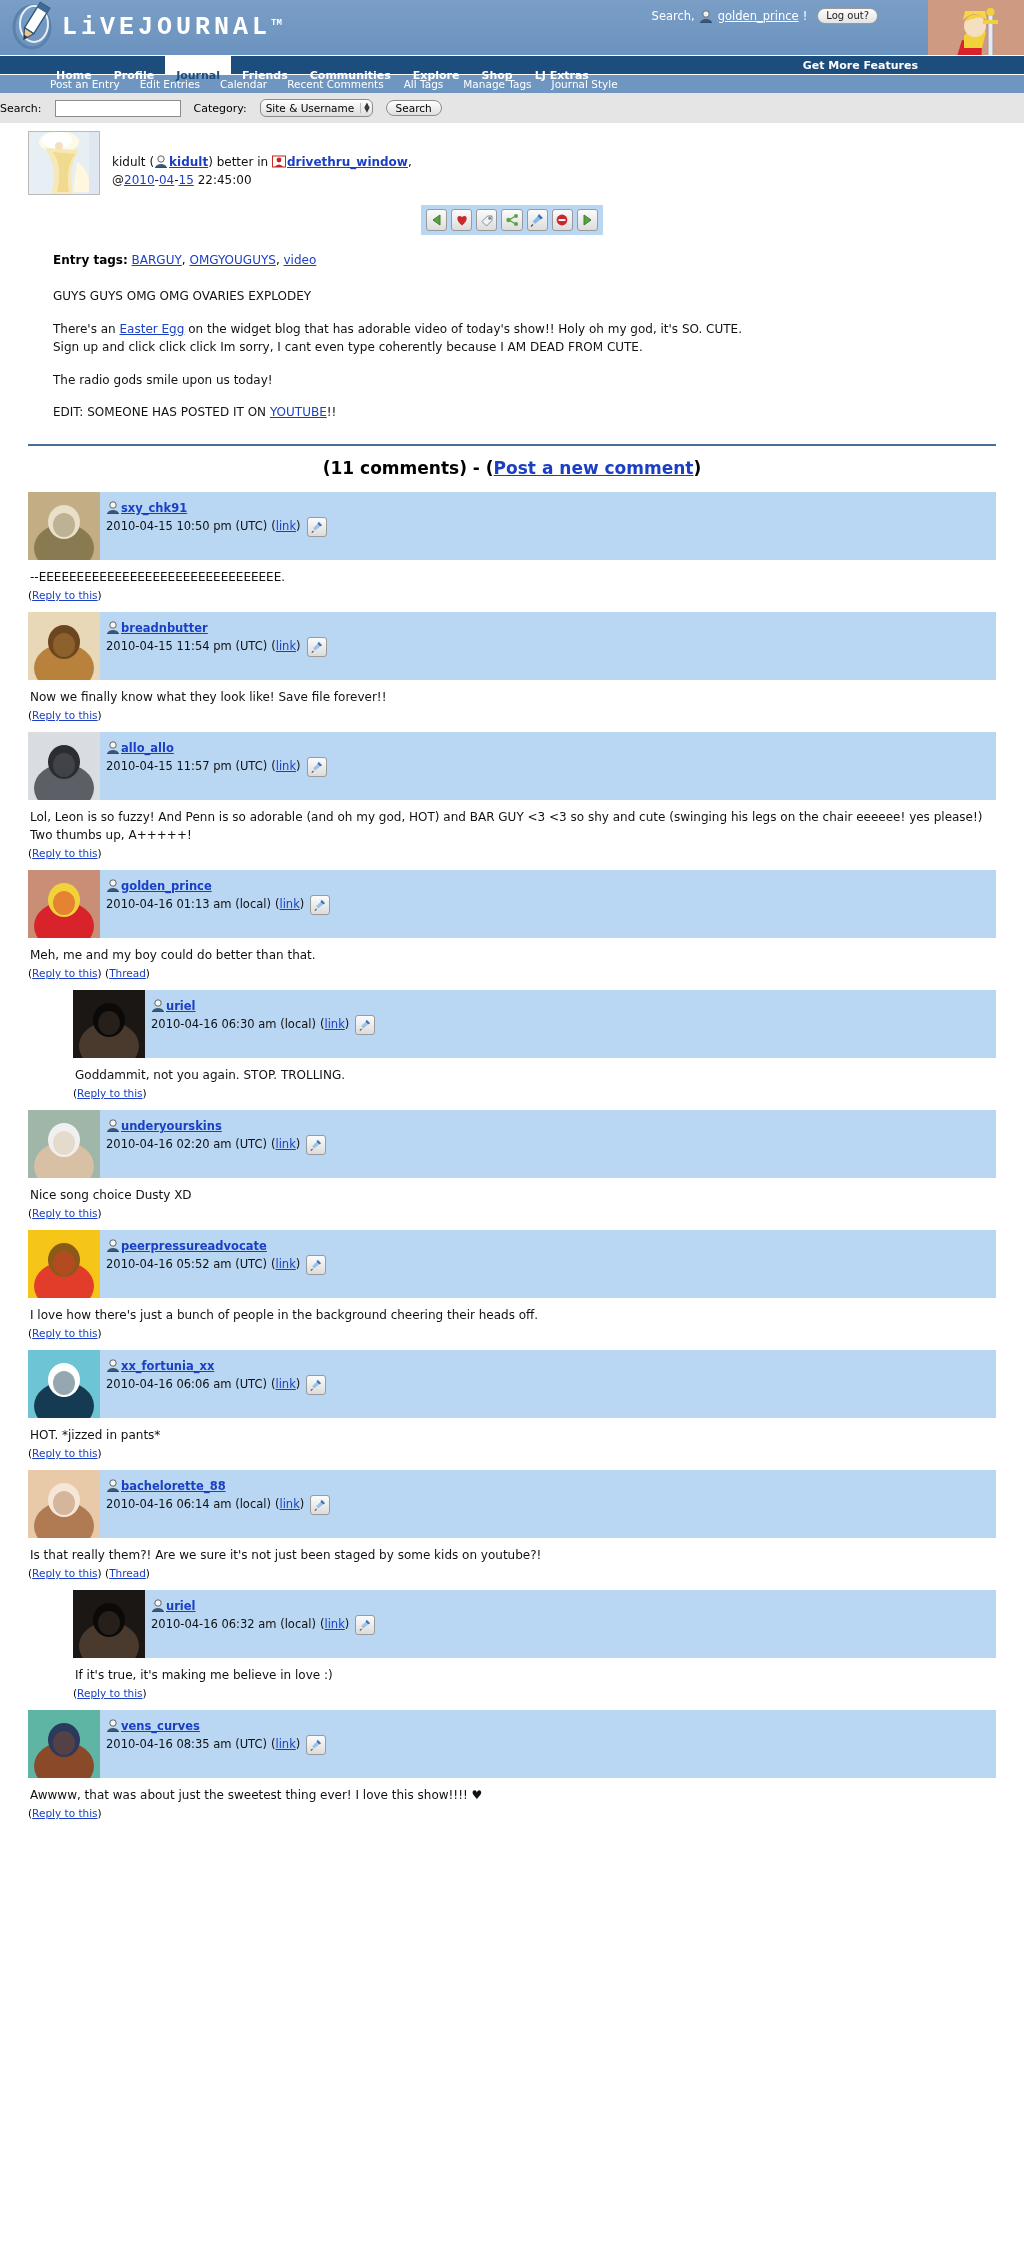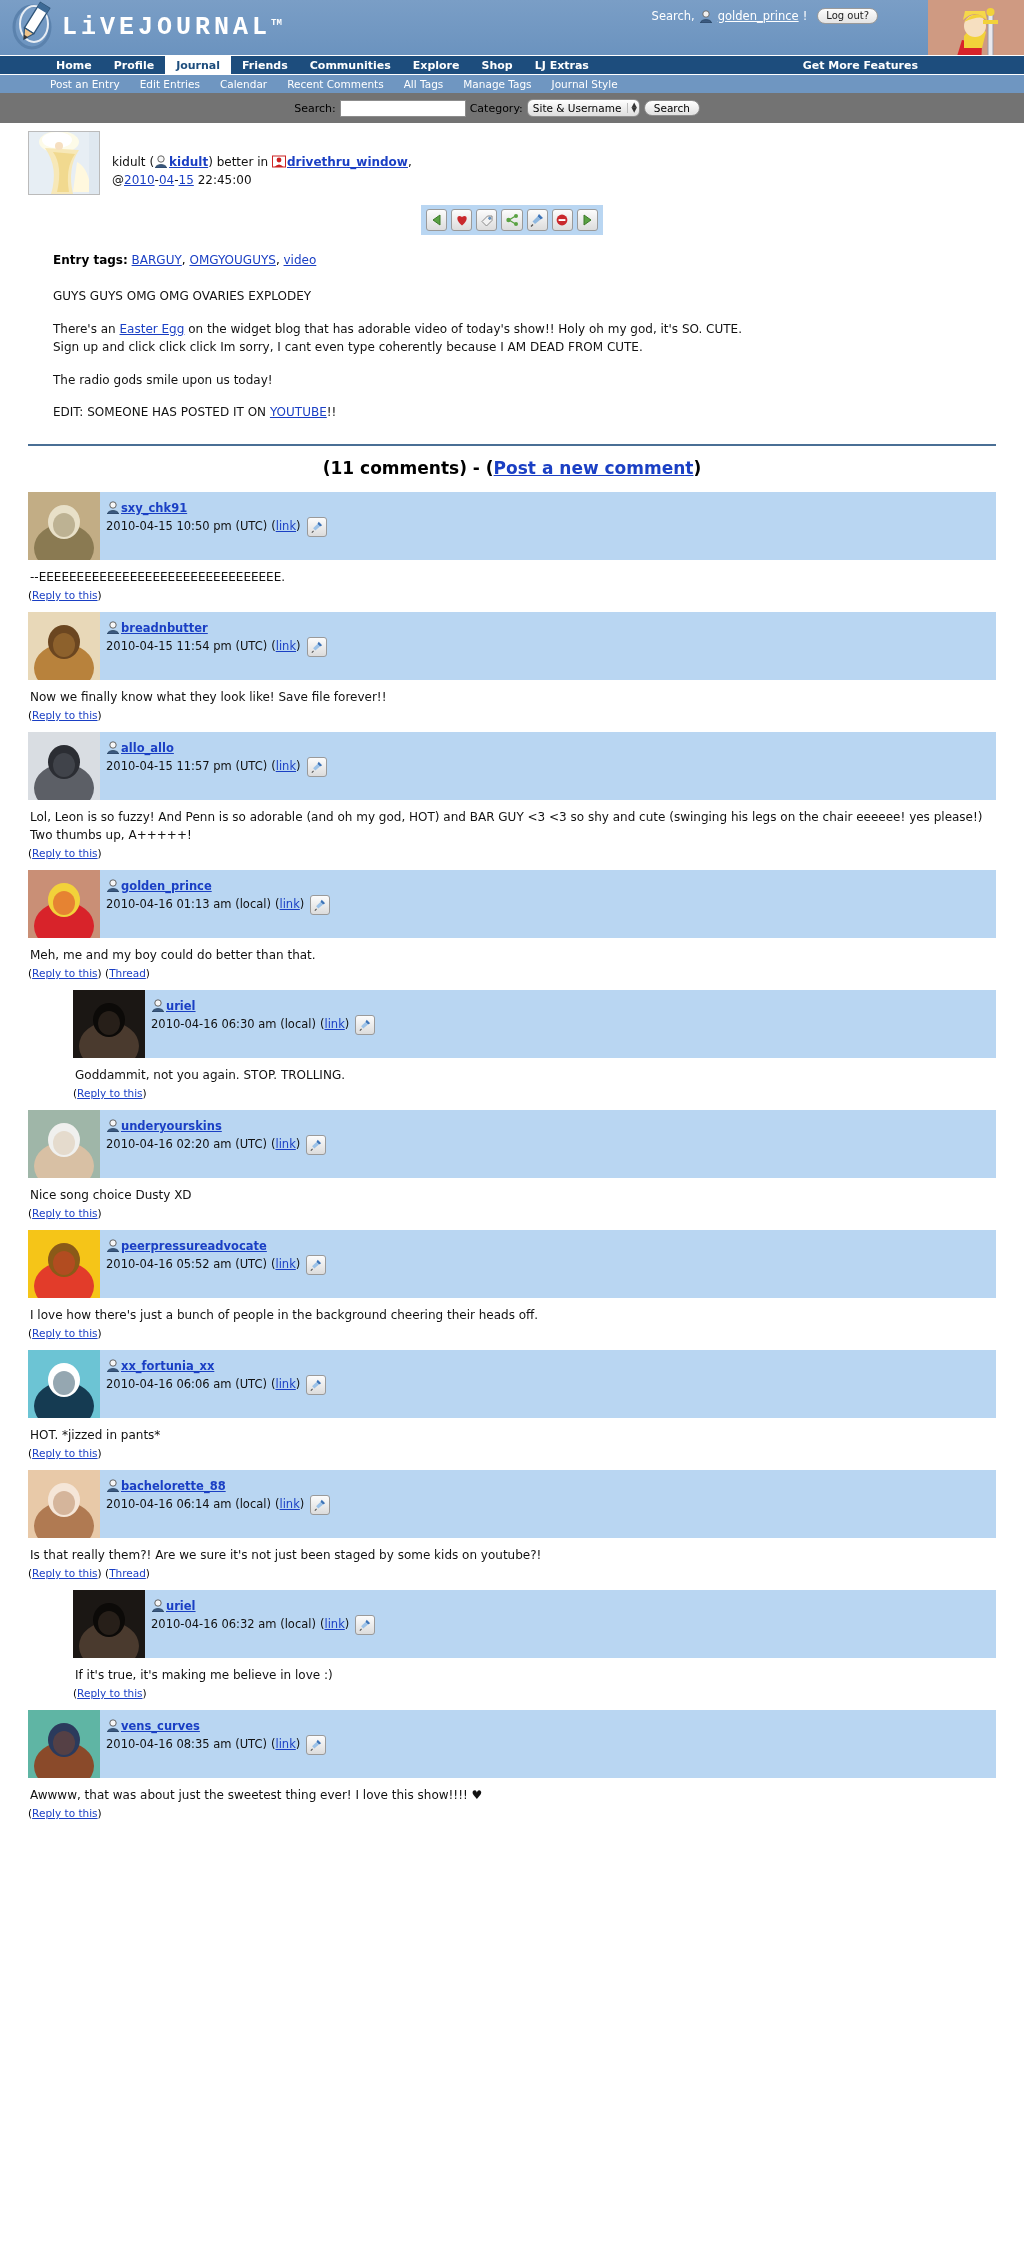--- a/index.html
+++ b/index.html
@@ -67,21 +67,21 @@
     display: flex;
     align-items: stretch;
     padding-left: 45px;
     border-top: 1px solid #ffffff;
     border-bottom: 1px solid #ffffff;
   }
   .nav-main .nav-item {
     color: #ffffff;
     font-size: 11px;
     font-weight: bold;
-    padding: 2px 11px 0 11px;
+    padding: 12px 11px 0 11px;
     line-height: 16px;
     white-space: nowrap;
     cursor: pointer;
   }
   .nav-main .nav-item.active {
     background: #ffffff;
     color: #1d4d7d;
   }
   .nav-main .nav-right {
     position: absolute; right: 96px; top: 0;
@@ -101,27 +101,27 @@
     font-size: 10.5px;
     padding: 2px 10px 0 10px;
     line-height: 15px;
     white-space: nowrap;
     cursor: pointer;
   }
 
   
   .search-row {
     display: flex;
-    justify-content: center;
+    justify-content: flex-start;
     align-items: center;
-    gap: 4px;
+    gap: 13px;
     padding: 6px 30px 6px 0;
     font-size: 11px;
     color: #000;
-    background: #737373;
+    background: #e5e5e5;
   }
   .search-row input.text {
     width: 120px; height: 15px;
     border: 1px solid #8c8c8c;
     font-size: 11px;
     padding: 0 2px;
     font-family: "DejaVu Sans", "Liberation Sans", sans-serif;
   }
   .select-box {
     border: 1px solid #8c8c8c;

